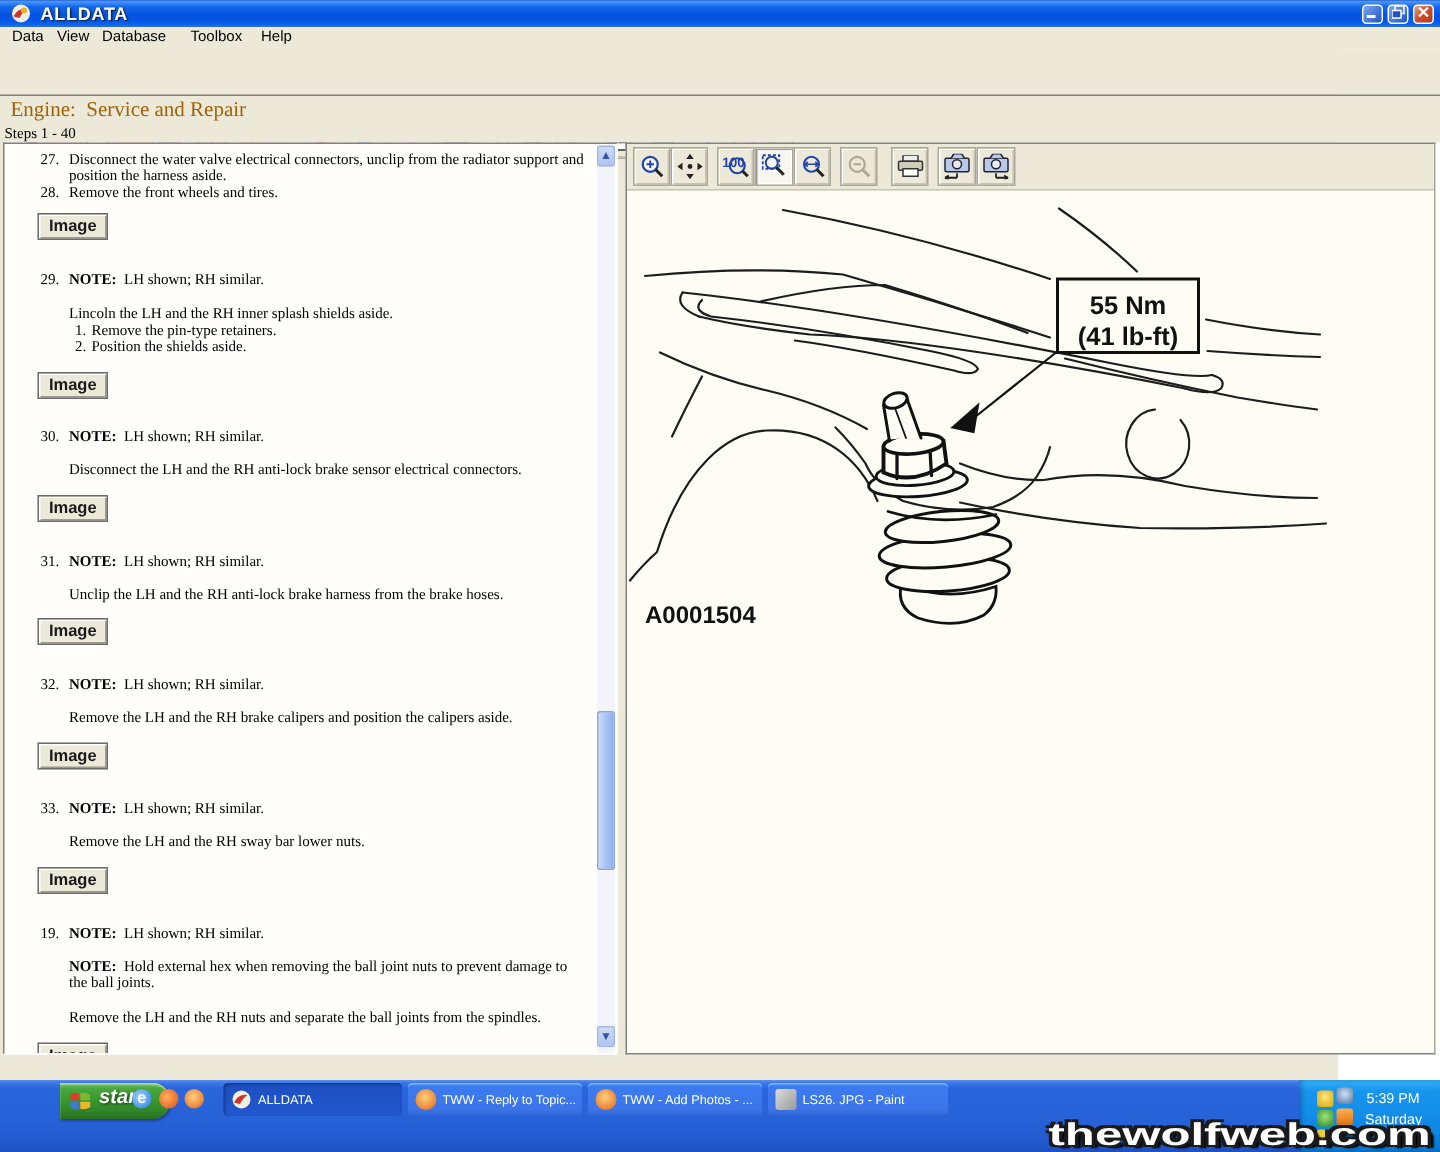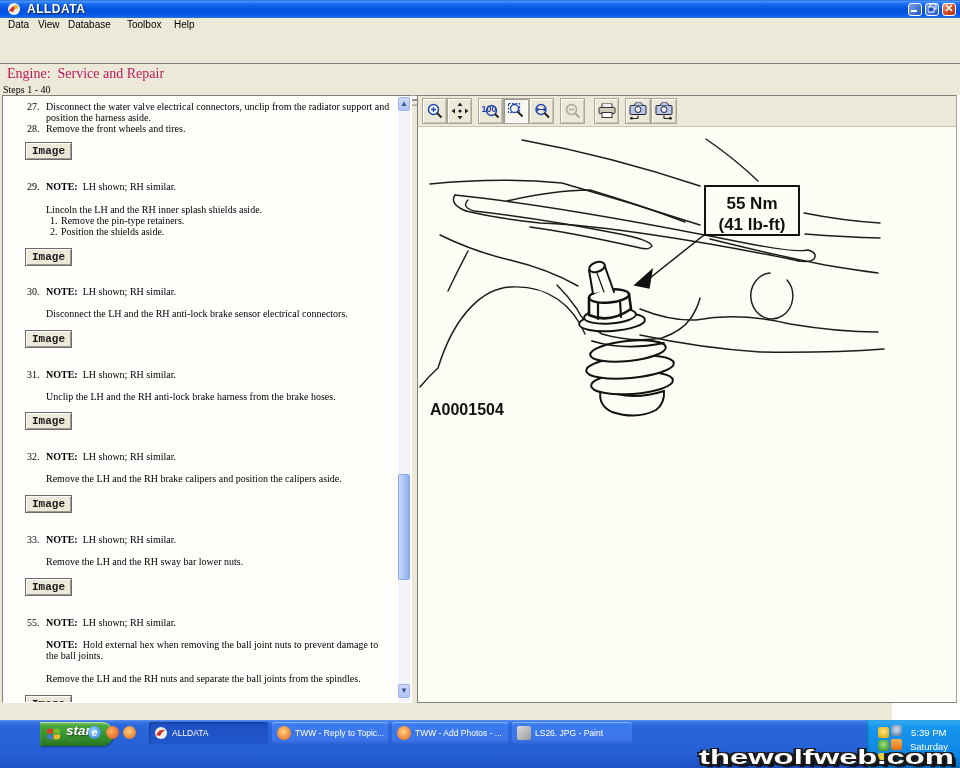--- a/index.html
+++ b/index.html
@@ -23,34 +23,34 @@
 
 
 #toolbar { left:0; top:33px; width:960px; height:30px; background:#ece9d8; }
 .tb { position:absolute; top:2px; height:27px; background:#ece9d8; border:1px solid #aca899;
   box-shadow:inset 1px 1px 0 #fff, inset -1px -1px 0 #c8c4b4;margin-top:44px; }
 .tb svg { position:absolute; left:50%; top:50%; transform:translate(-50%,-50%); }
 .tb.pressed { background:#f6f4ec; box-shadow:inset 1px 1px 0 #999, inset -1px -1px 0 #fff; }
 
 
 #header { left:0; top:63px; width:960px; height:32px; border-top:1px solid #808080; background:#ece9d8; }
-#h1 { position:absolute; left:7px; top:2px; font-family:"Liberation Serif",serif; font-size:14px; color:#be185d; }
+#h1 { position:absolute; left:7px; top:2px; font-family:"Liberation Serif",serif; font-size:14px; color:#a16207; }
 #h2 { position:absolute; left:3px; top:20px; font-family:"Liberation Serif",serif; font-size:10px; color:#000; }
 
 
 #leftpanel { left:2px; top:95px; width:410px; height:608px; background:#fffefa;
   border:1px solid #808080; border-right:1px solid #fff; border-bottom:1px solid #fff; overflow:hidden; }
 #lpcontent { position:absolute; left:0; top:0; width:396px; font-family:"Liberation Serif",serif; font-size:10px; color:#000; }
 .step { position:absolute; left:24px; width:364px; }
 .num { position:absolute; left:0; top:0; }
 .stext { position:absolute; left:19px; top:0; width:346px; line-height:11px; }
 .sub { position:absolute; left:23px; width:330px; }
 .imgbtn { position:absolute; left:22px; width:47px; height:18px; background:#ece9d8;
   border:1px solid #6b6b6b; box-shadow:inset 1px 1px 0 #fff, inset -1px -1px 0 #9c9a8c;
-  font-family:Liberation Mono, monospace; font-size:11px; font-weight:bold; color:#1a1a1a; text-align:center; line-height:16px; }
+  font-family:Liberation Sans, sans-serif; font-size:11px; font-weight:bold; color:#1a1a1a; text-align:center; line-height:16px; }
 
 
 #lscroll { position:absolute; right:1px; top:1px; width:12px; height:606px; background:#f2f4f9; }
 .sbtn { position:absolute; left:0; width:12px; height:14px; background:linear-gradient(180deg,#cfdbf9,#aec4f2); border:1px solid #9db4e4; border-radius:2px; color:#33559c; font-size:8px; text-align:center; line-height:12px;}
 #sthumb { position:absolute; left:0; top:377px; width:12px; height:106px; background:linear-gradient(90deg,#cadbfc,#a9c4f5 50%,#8fb0ee); border:1px solid #8aa6dd; border-radius:2px; }
 
 
 #rightpanel { left:417px; top:95px; width:540px; height:608px; background:#fdfdf6; border:1px solid #808080; border-right-color:#a9a798; }
 #rtoolbar { position:absolute; left:0; top:0; width:538px; height:31px; background:#ece9d8; border-bottom:1px solid #c9c5b4; }
 .rtb { position:absolute; top:2px; height:26px; background:#ece9d8; border:1px solid #aca899; box-shadow:inset 1px 1px 0 #fff, inset -1px -1px 0 #c8c4b4; }
@@ -313,21 +313,21 @@
       <div class="step" style="top:438px">
           <span class="num">33.</span>
           <span class="stext"><b>NOTE:</b>&nbsp; LH shown; RH similar.</span>
         </div>
       <div class="step" style="top:460px">
           <span class="stext">Remove the LH and the RH sway bar lower nuts.</span>
         </div>
       <div class="imgbtn" style="top:482px">Image</div>
 
       <div class="step" style="top:521px">
-          <span class="num">55.</span>
+          <span class="num">19.</span>
           <span class="stext"><b>NOTE:</b>&nbsp; LH shown; RH similar.</span>
         </div>
       <div class="step" style="top:543px">
           <span class="stext"><b>NOTE:</b>&nbsp; Hold external hex when removing the ball joint nuts to prevent damage to the ball joints.</span>
         </div>
       <div class="step" style="top:577px">
           <span class="stext">Remove the LH and the RH nuts and separate the ball joints from the spindles.</span>
         </div>
       <div class="imgbtn" style="top:599px">Image</div>
     </div>

